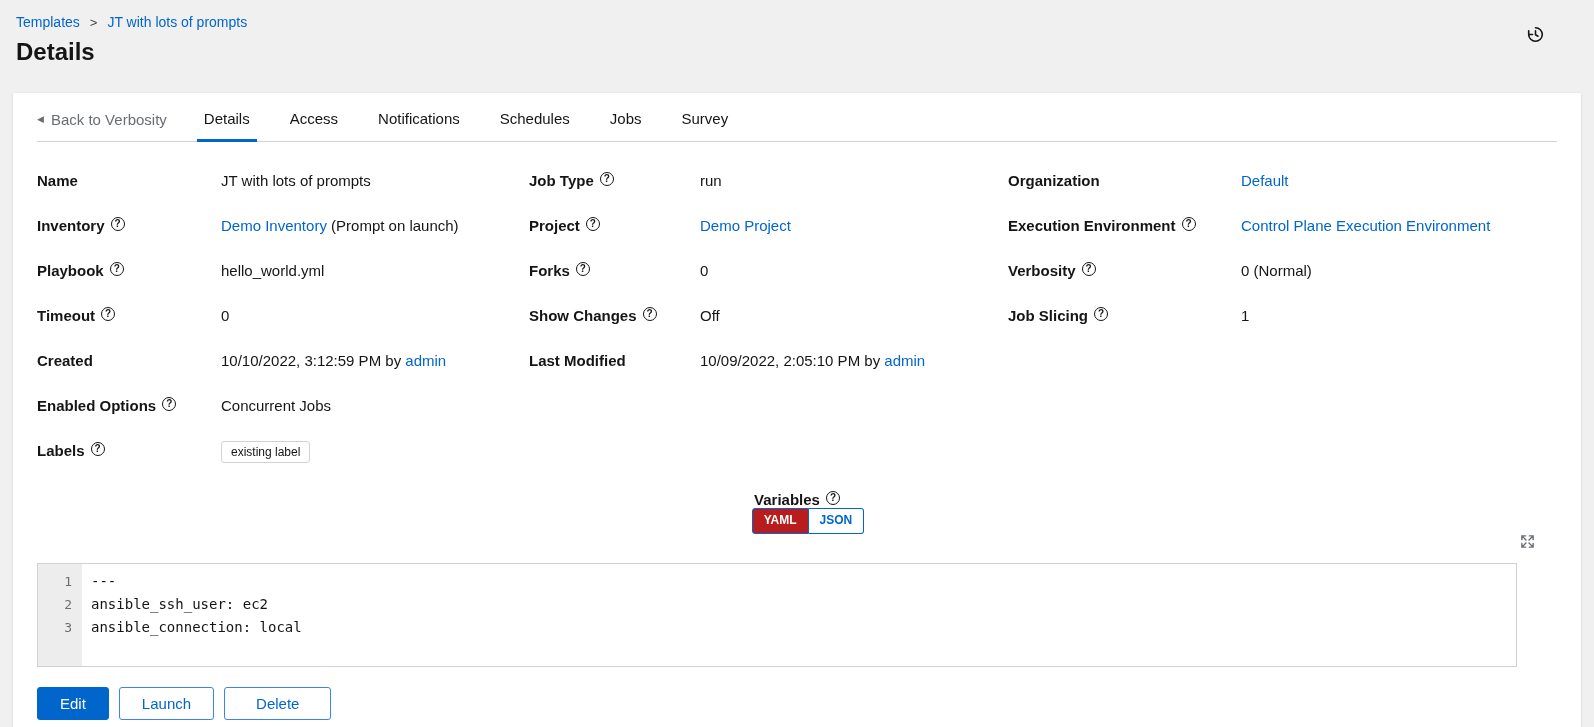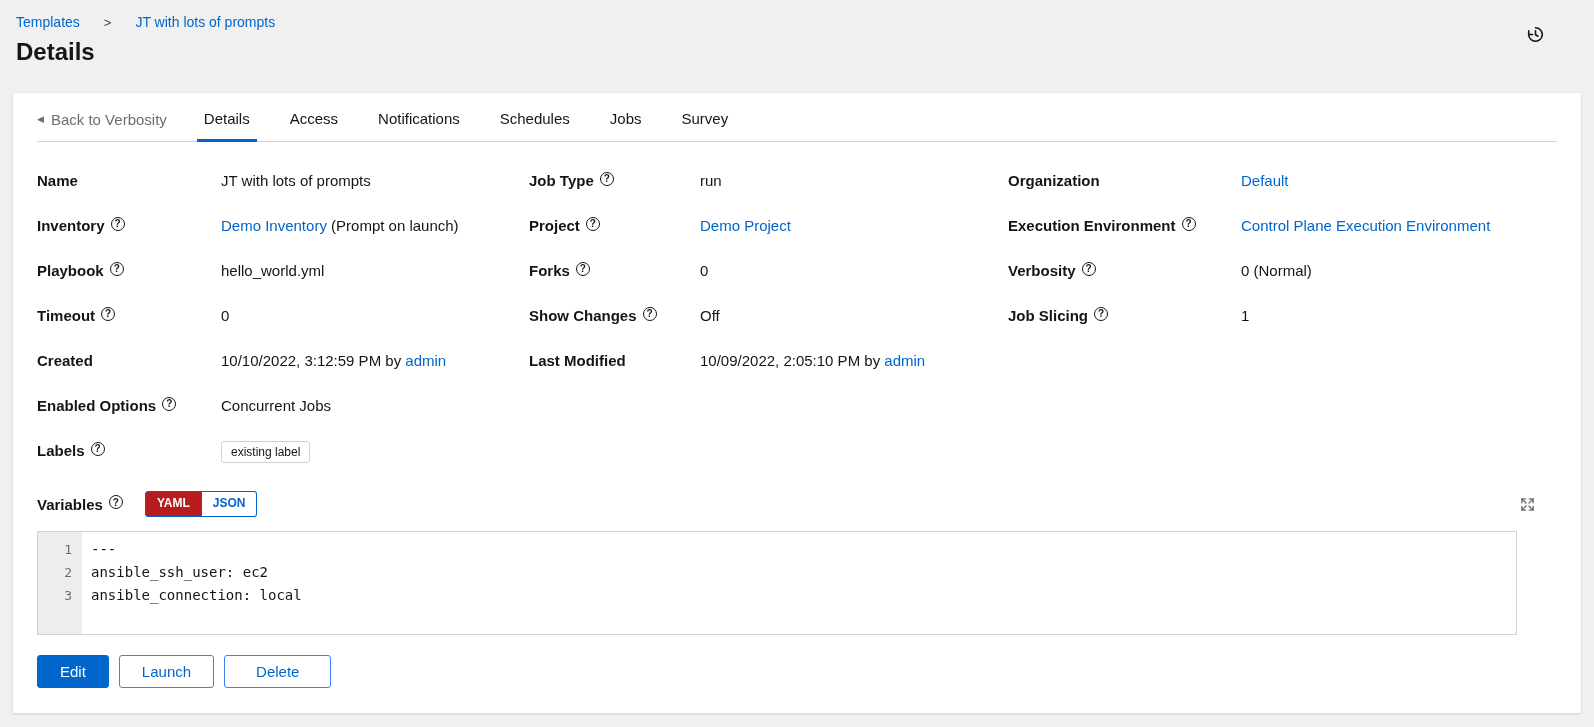--- a/index.html
+++ b/index.html
@@ -7,21 +7,21 @@
   body {
     width:1594px; height:727px; overflow:hidden;
     background:#f0f0f0;
     font-family:"Liberation Sans", sans-serif;
     color:#151515;
   }
   a { color:#0066cc; text-decoration:none; cursor:pointer; }
 
   
   .page-header { position:relative; padding:14px 16px 0 16px; }
-  .breadcrumb { font-size:14px; display:flex; align-items:flex-end; gap:24px; }
+  .breadcrumb { font-size:14px; display:flex; align-items:flex-end; gap:10px; }
   .crumb-sep { color:#444; font-size:13px; }
   .page-title { margin:8px 0 0 0; font-size:24px; font-weight:700; color:#151515; }
   .history-btn { position:absolute; top:26px; right:50px; cursor:pointer; color:#151515; }
 
   
   .card {
     background:#fff; margin:27px 13px 12px 13px;
     box-shadow:0 1px 2px rgba(3,3,3,0.12), 0 0 2px rgba(3,3,3,0.06);
     padding:0 24px 24px 24px;
     min-height:620px;
@@ -47,21 +47,21 @@
   .field-value { color:#151515; }
   .help {
     display:inline-flex; width:14px; height:14px; border:1px solid #151515; border-radius:50%;
     font-size:10px; font-weight:700; align-items:center; justify-content:center;
     margin-left:6px; color:#151515; position:relative; top:-2px; cursor:pointer; flex-shrink:0;
   }
   .chip { display:inline-block; border:1px solid #d2d2d2; border-radius:3px;
           padding:3px 9px; font-size:12px; background:#fff; color:#151515; line-height:1.2; }
 
   
-  .variables-row { display:flex; align-items:center; margin:4px 0 14px 0; position:relative; }
+  .variables-row { display:flex; align-items:center; margin:4px 0 14px 0; position:relative;flex-direction:column; }
   .variables-row .field-label { font-weight:700; font-size:15px; display:flex; align-items:center; }
   .toggle-group { display:inline-flex; margin-left:22px; }
   .toggle { font-size:12px; font-weight:700; padding:4px 11px; border:1px solid #0066cc;
             cursor:pointer; line-height:1.3; }
   .toggle.on  { background:#b91c1c; color:#fff; border-radius:3px 0 0 3px; }
   .toggle.off { background:#fff; color:#0066cc; border-left:none; border-radius:0 3px 3px 0; }
   .expand-btn { margin-left:auto; margin-right:22px; cursor:pointer; display:inline-flex; }
 
   
   .editor { display:flex; border:1px solid #d2d2d2; min-height:104px; margin-right:40px;

